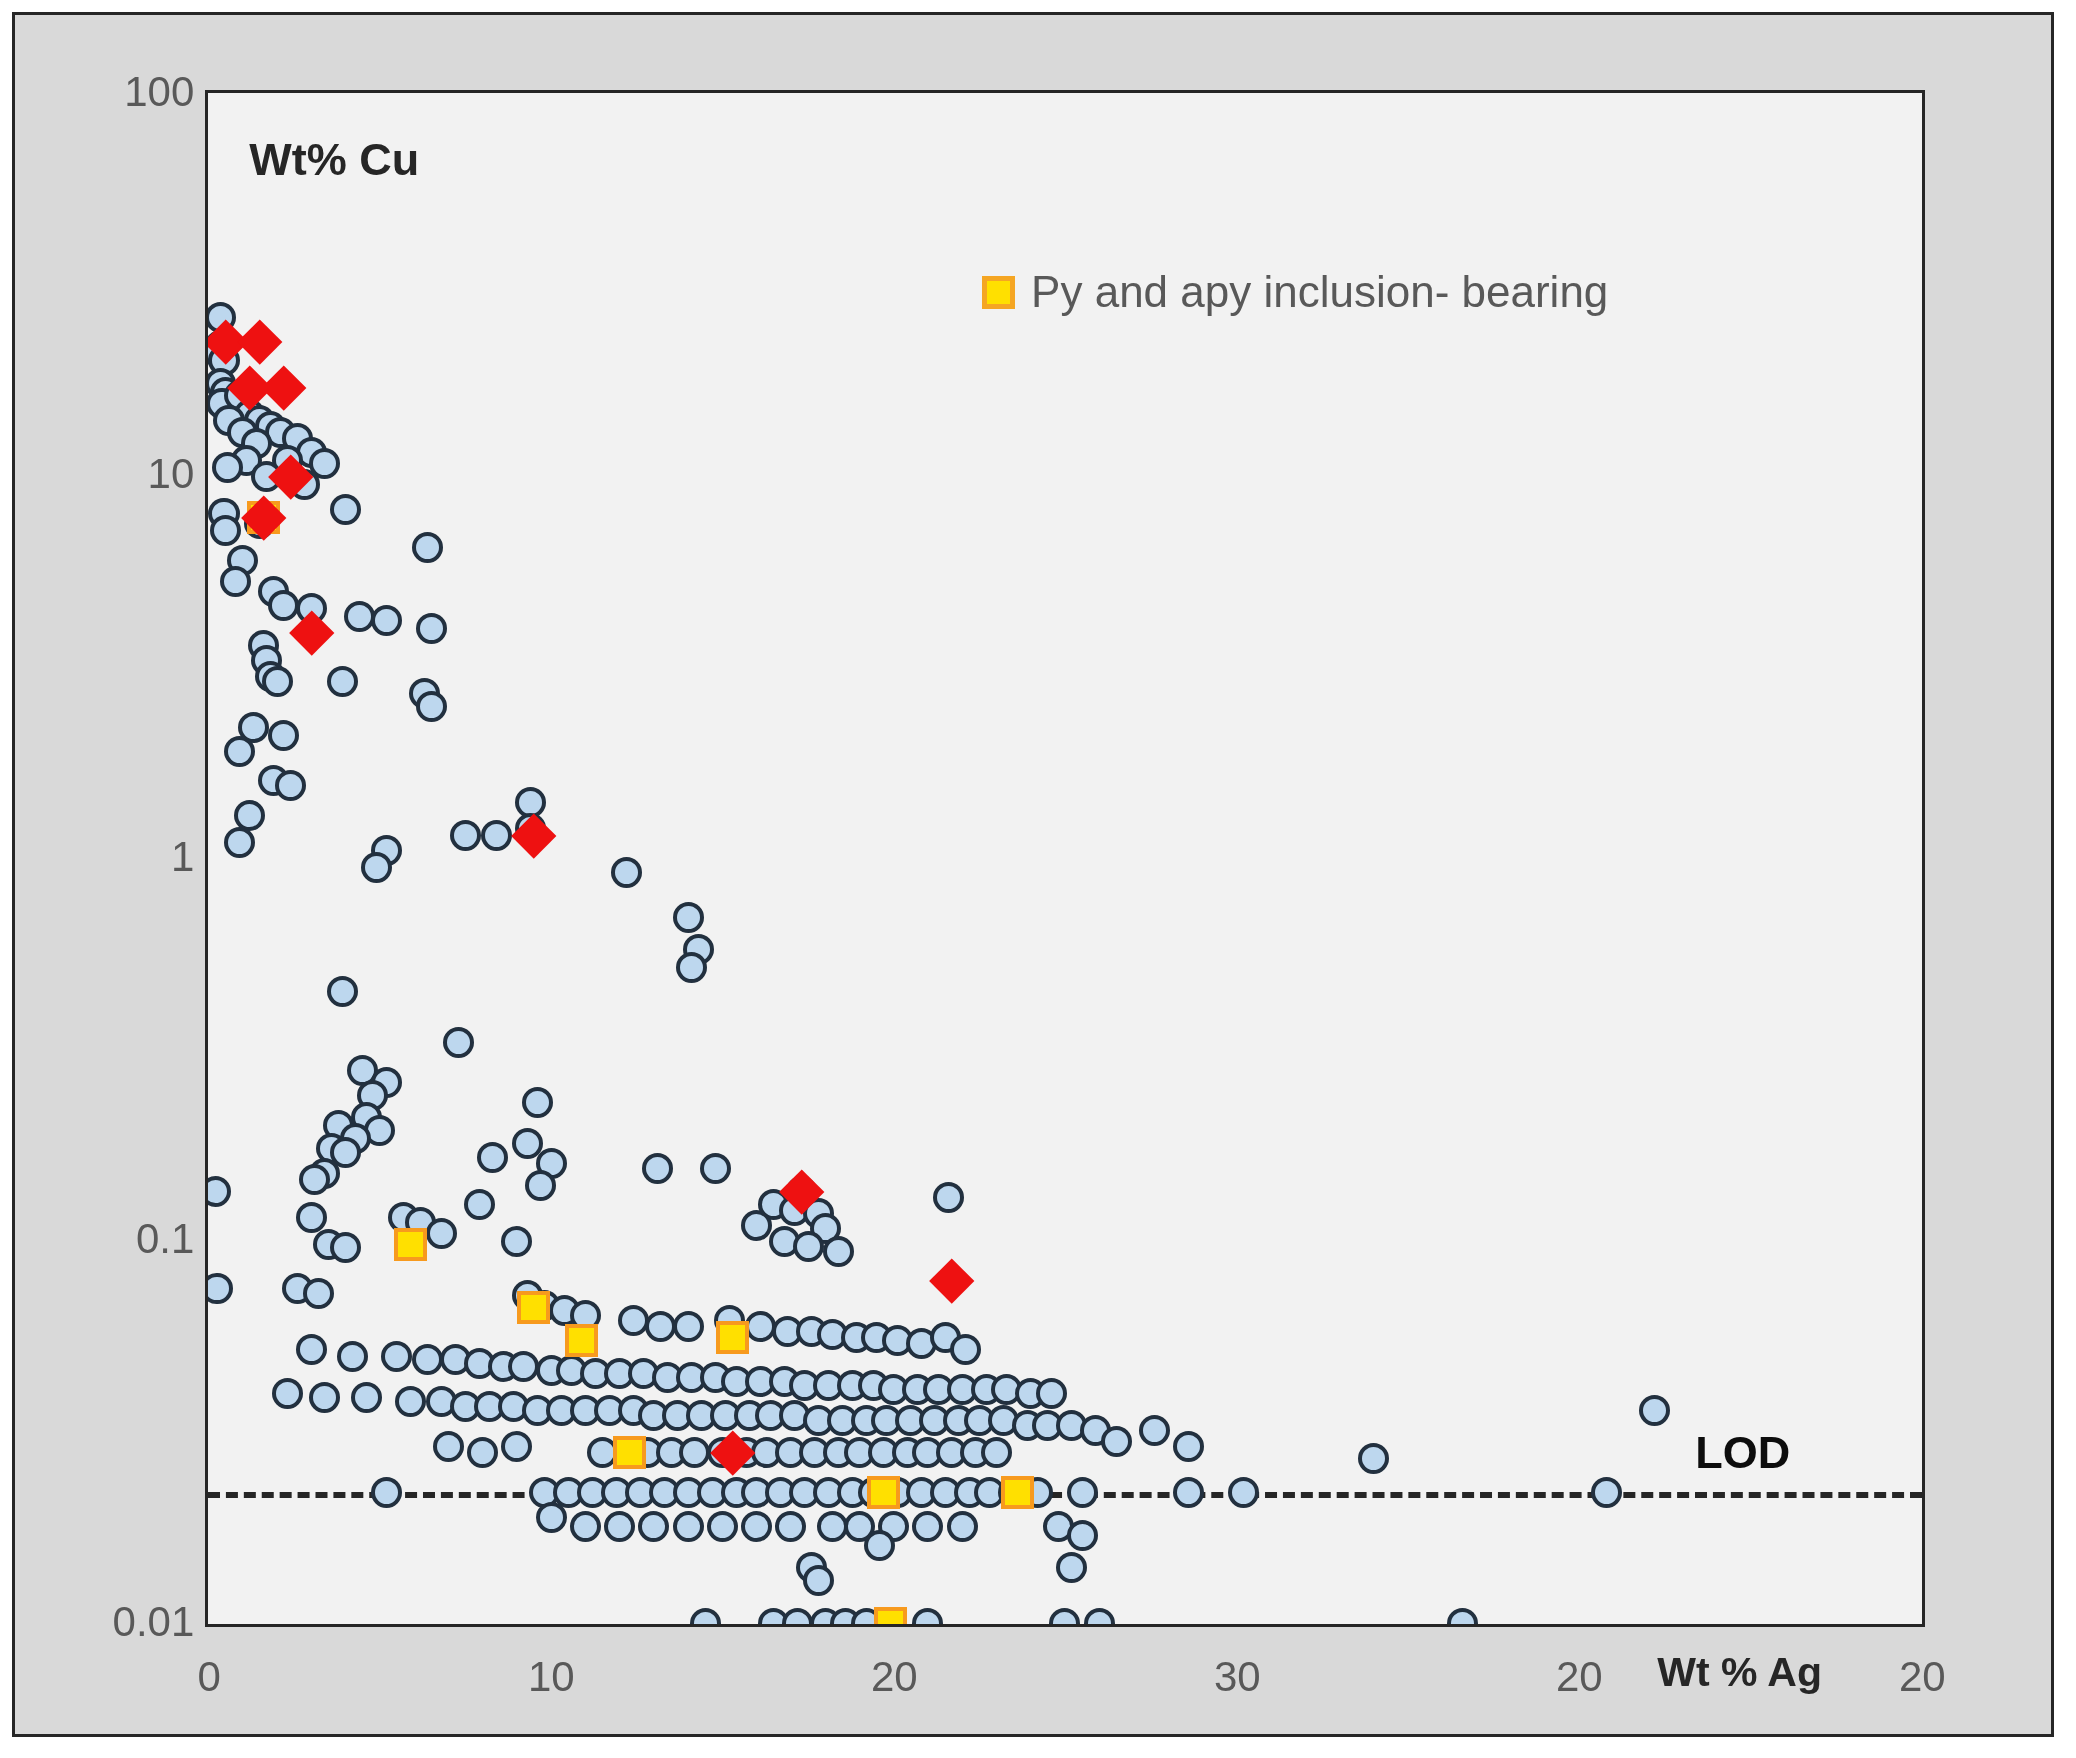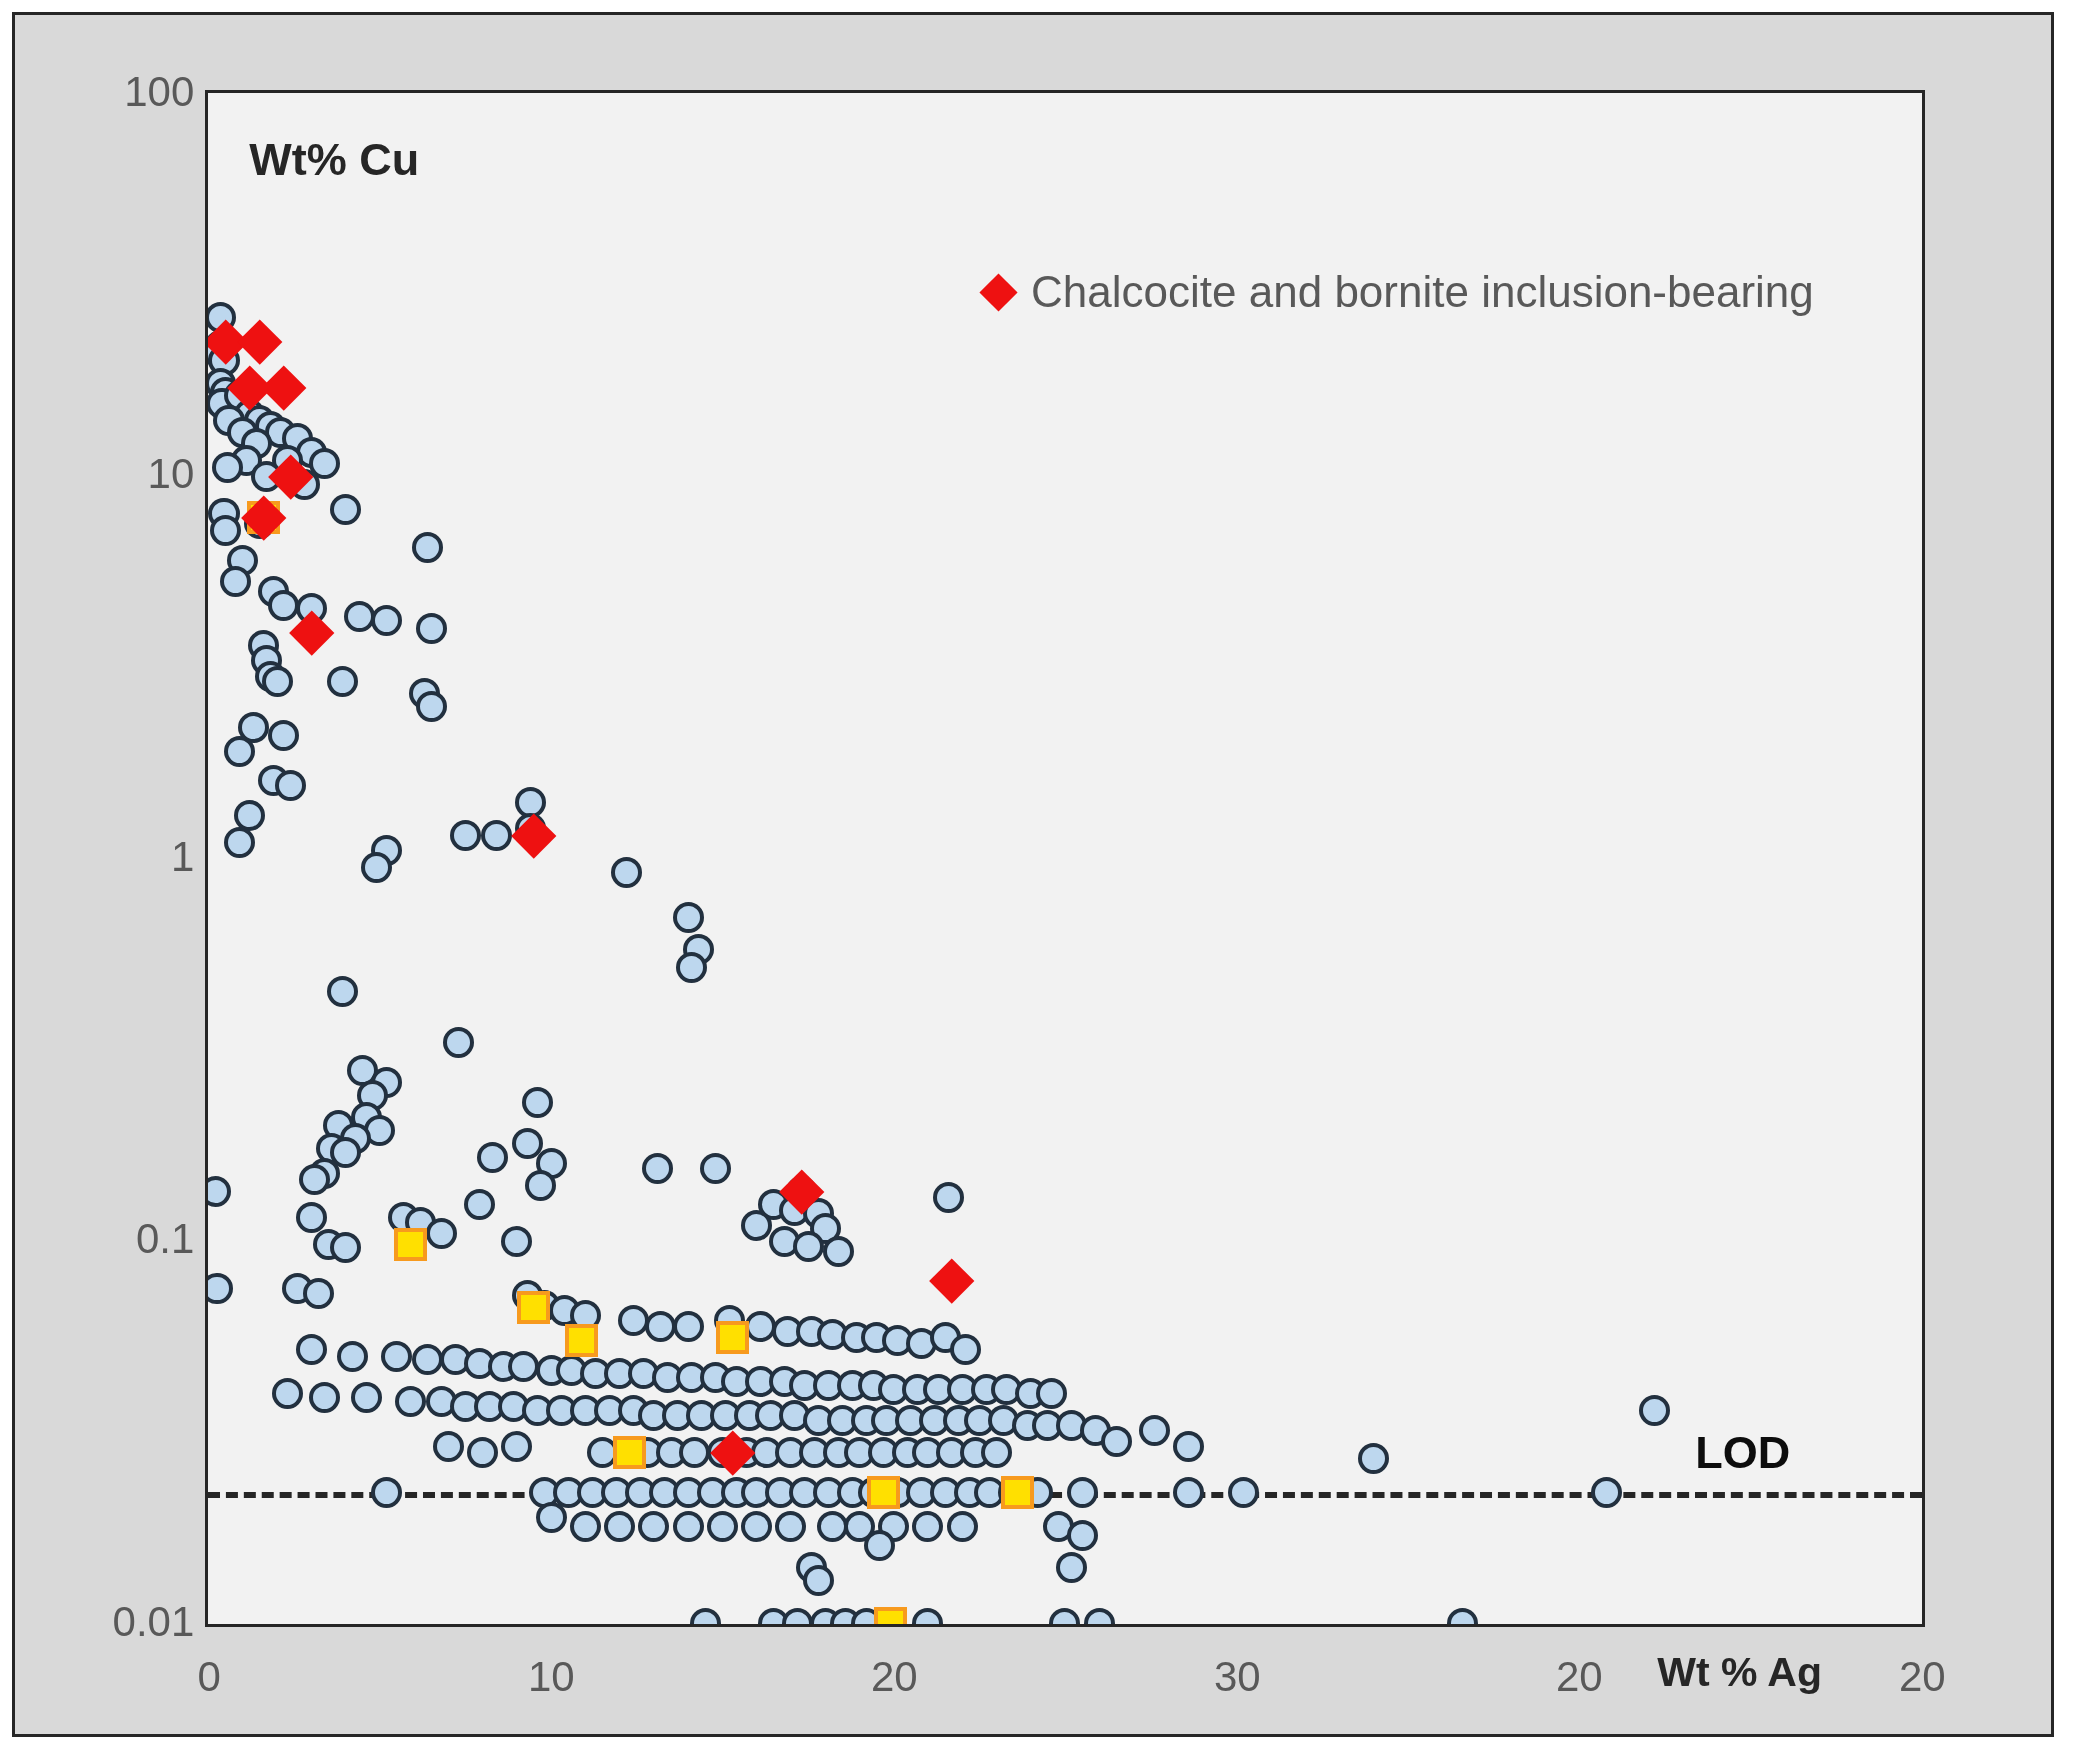--- a/index.html
+++ b/index.html
@@ -476,22 +476,22 @@
             <div class="dm" style="left: 743px; top: 1187px;"></div>
             <div class="dm" style="left: 524px; top: 1359px;"></div>
           </div>
         <div id="lod-line" style="top: 1399px;"></div>
         <div id="lod-label" style="left: 1487px; top: 1334px;">LOD</div>
       </div>
 
       <div id="legend">
         <div class="legend-row">
           <span class="lg-slot">
-              <span class="lg-diamond"></span>
+              <span class="lg-square"></span>
             </span>
-          <span class="legend-text">Chalcocite and bornite inclusion-bearing</span>
+          <span class="legend-text">Py and apy inclusion- bearing</span>
         </div>
       </div>
     </div>
 
   </div>
 </div>
 
 
 </body></html>

